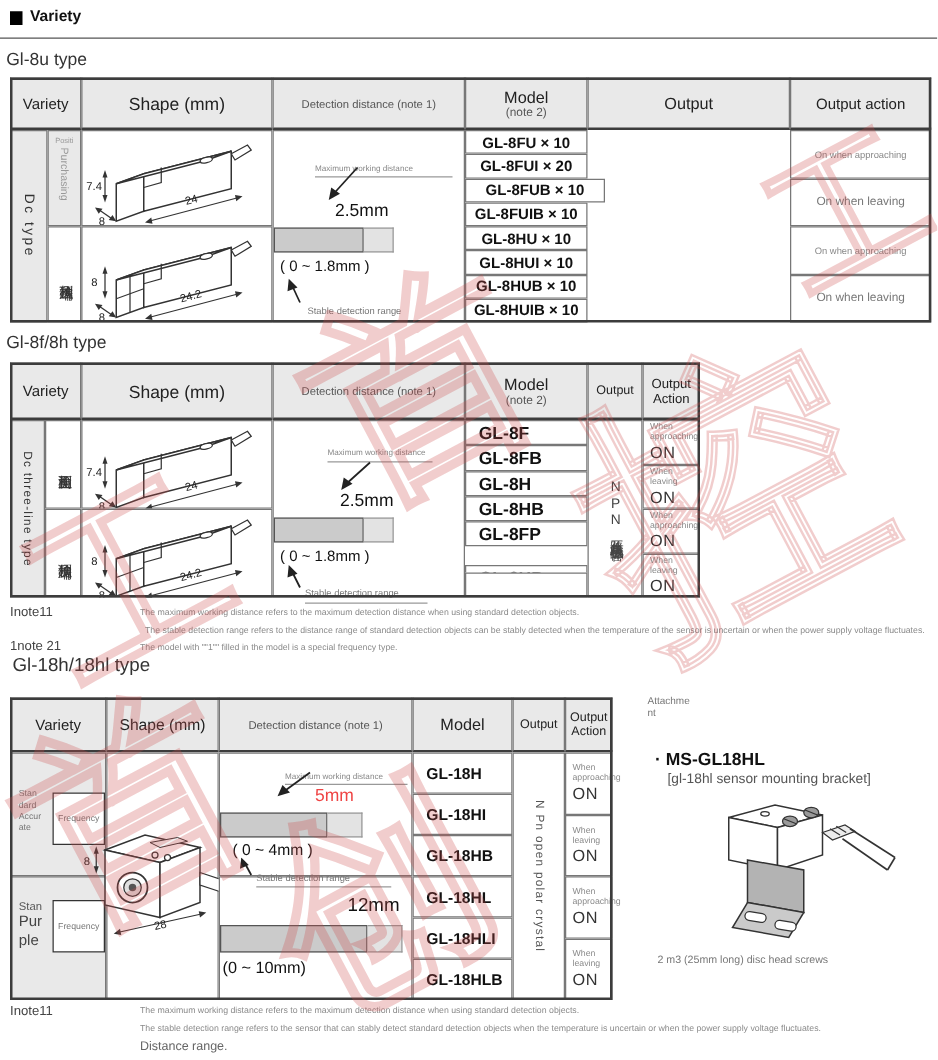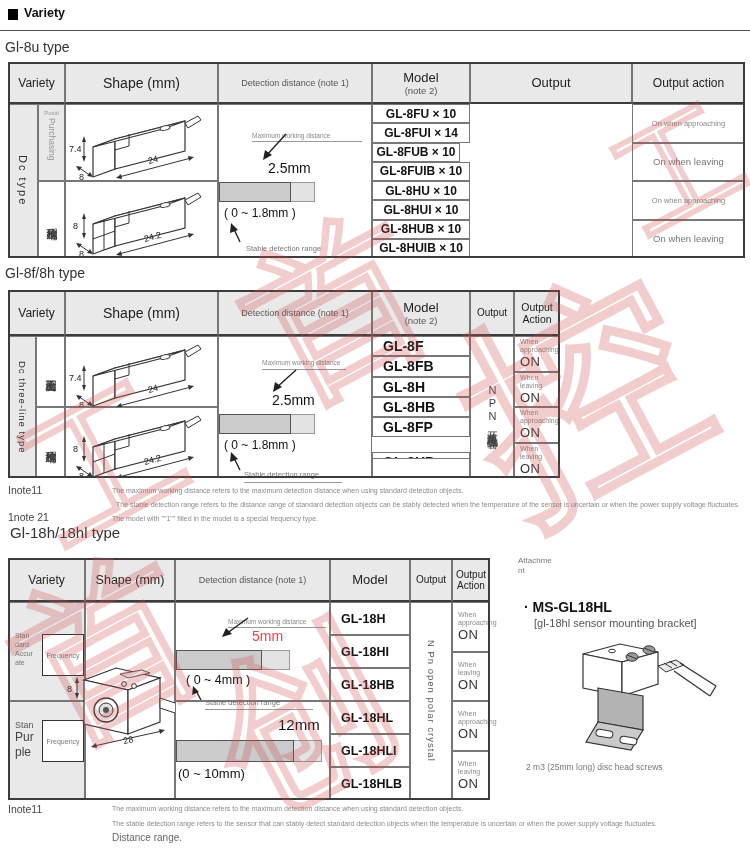--- a/index.html
+++ b/index.html
@@ -119,22 +119,22 @@
     <div class="s2" style="width:24px;"></div>
   </div>
   <div class="abs" style="left:224px;top:206px;font-size:12px;color:#111;z-index:2;">( 0 ~ 1.8mm )</div>
   <svg class="abs" style="left:228px;top:222px;z-index:2;" width="16" height="22">
     <line x1="12" y1="20" x2="5" y2="5" stroke="#222" stroke-width="1.4"></line>
       <polygon points="3,1 2,11 10,8" fill="#222"></polygon>
   </svg>
   <div class="abs det-underline" style="left:246px;top:232px;width:98px;font-size:7.5px;color:#777;padding-bottom:3px;z-index:2;">Stable detection range</div>
 
   <div class="cell model-b" style="left:372px;top:104px;width:98px;height:19.25px;font-size:12px;">GL-8FU × 10</div>
-  <div class="cell model-b" style="left:372px;top:123.25px;width:98px;height:19.25px;font-size:12px;">GL-8FUI × 14</div>
-  <div class="cell model-b" style="left:372px;top:142.5px;width:88px;height:19.25px;font-size:12px;">GL-8FUB × 10</div>
+  <div class="cell model-b" style="left:372px;top:123.25px;width:98px;height:19.25px;font-size:12px;">GL-8FUI × 20</div>
+  <div class="cell model-b" style="left:372px;top:142.5px;width:112px;height:19.25px;font-size:12px;">GL-8FUB × 10</div>
   <div class="cell model-b" style="left:372px;top:161.75px;width:98px;height:19.25px;font-size:12px;">GL-8FUIB × 10</div>
   <div class="cell model-b" style="left:372px;top:181px;width:98px;height:19.25px;font-size:12px;">GL-8HU × 10</div>
   <div class="cell model-b" style="left:372px;top:200.25px;width:98px;height:19.25px;font-size:12px;">GL-8HUI × 10</div>
   <div class="cell model-b" style="left:372px;top:219.5px;width:98px;height:19.25px;font-size:12px;">GL-8HUB × 10</div>
   <div class="cell model-b" style="left:372px;top:238.75px;width:98px;height:19.25px;font-size:12px;">GL-8HUIB × 10</div>
 
 
   <div class="cell" style="left:632px;top:104px;width:113px;height:38.5px;font-size:7.5px;color:#888;">On when approaching</div>
   <div class="cell" style="left:632px;top:142.5px;width:113px;height:38.5px;font-size:9.5px;color:#777;">On when leaving</div>
   <div class="cell" style="left:632px;top:181px;width:113px;height:38.5px;font-size:7.5px;color:#888;">On when approaching</div>

